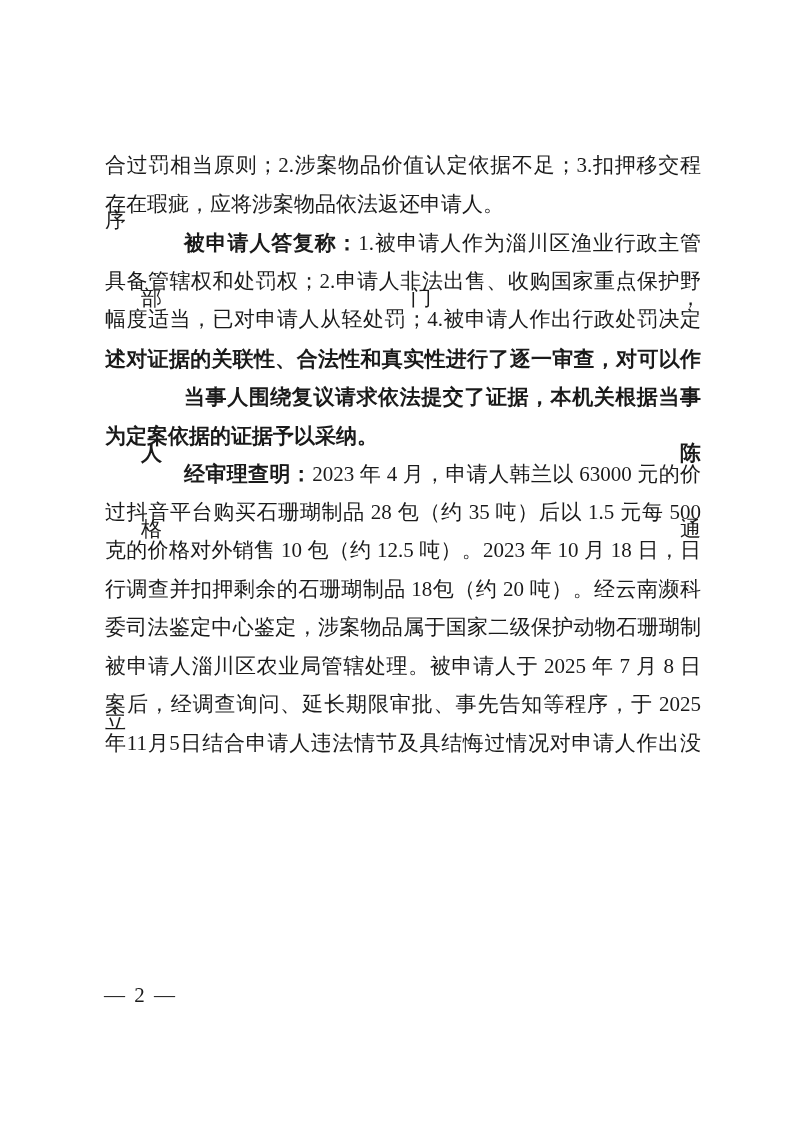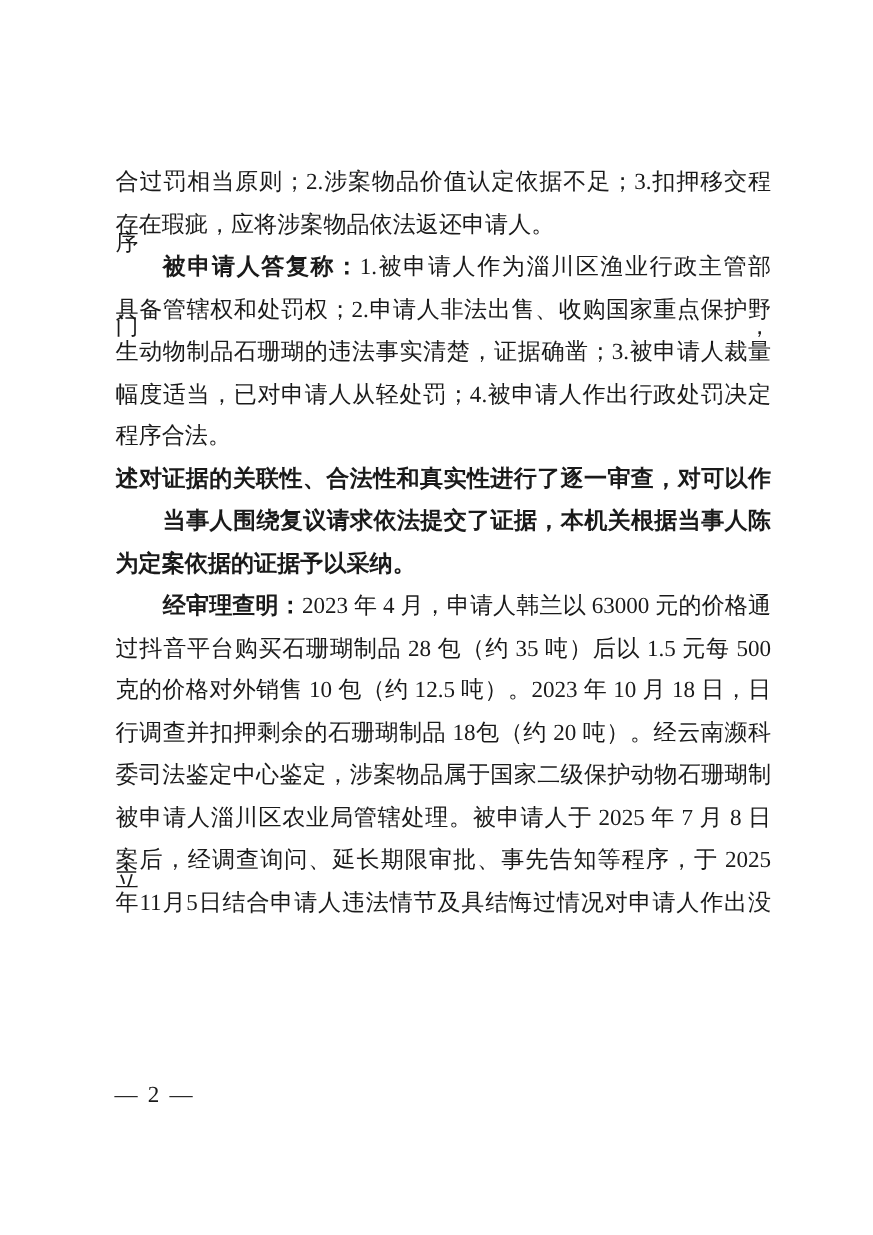--- a/index.html
+++ b/index.html
@@ -34,20 +34,21 @@
     overflow: visible;
   }
   .line.fill {
     text-align-last: justify;
   }
   .line.end {
     text-align-last: left;
   }
   .line.indent {
     text-indent: 43px;
+    margin-left: 36px;
   }
   .seg {
     font-family: "Liberation Serif", "DejaVu Serif", serif;
     font-weight: 400;
   }
   .seg.bold {
     font-family: "Liberation Sans", "DejaVu Sans", sans-serif;
     font-weight: 700;
   }
   .page-number {
@@ -65,23 +66,21 @@
 
 <div class="page">
   <div class="text-block" id="text-block">
       <div class="para">
         <div class="line fill"><span class="seg">合过罚相当原则；2.涉案物品价值认定依据不足；3.扣押移交程序</span></div>
         <div class="line end"><span class="seg">存在瑕疵，应将涉案物品依法返还申请人。</span></div>
       </div>
       <div class="para">
         <div class="line fill indent"><span class="seg bold">被申请人答复称：</span><span class="seg">1.被申请人作为淄川区渔业行政主管部门，</span></div>
         <div class="line fill"><span class="seg">具备管辖权和处罚权；2.申请人非法出售、收购国家重点保护野</span></div>
-        <div class="line fill"><span class="seg">生动物制品石珊瑚的违法事实清楚，证据确凿；3.被申请人裁量</span></div>
         <div class="line fill"><span class="seg">幅度适当，已对申请人从轻处罚；4.被申请人作出行政处罚决定</span></div>
-        <div class="line end"><span class="seg">程序合法。</span></div>
       </div>
       <div class="para">
         <div class="line fill"><span class="seg bold">述对证据的关联性、合法性和真实性进行了逐一审查，对可以作</span></div>
         <div class="line fill indent"><span class="seg bold">当事人围绕复议请求依法提交了证据，本机关根据当事人陈</span></div>
         <div class="line end"><span class="seg bold">为定案依据的证据予以采纳。</span></div>
       </div>
       <div class="para">
         <div class="line fill indent"><span class="seg bold">经审理查明：</span><span class="seg">2023 年 4 月，申请人韩兰以 63000 元的价格通</span></div>
         <div class="line fill"><span class="seg">过抖音平台购买石珊瑚制品 28 包（约 35 吨）后以 1.5 元每 500</span></div>
         <div class="line fill"><span class="seg">克的价格对外销售 10 包（约 12.5 吨）。2023 年 10 月 18 日，日</span></div>

